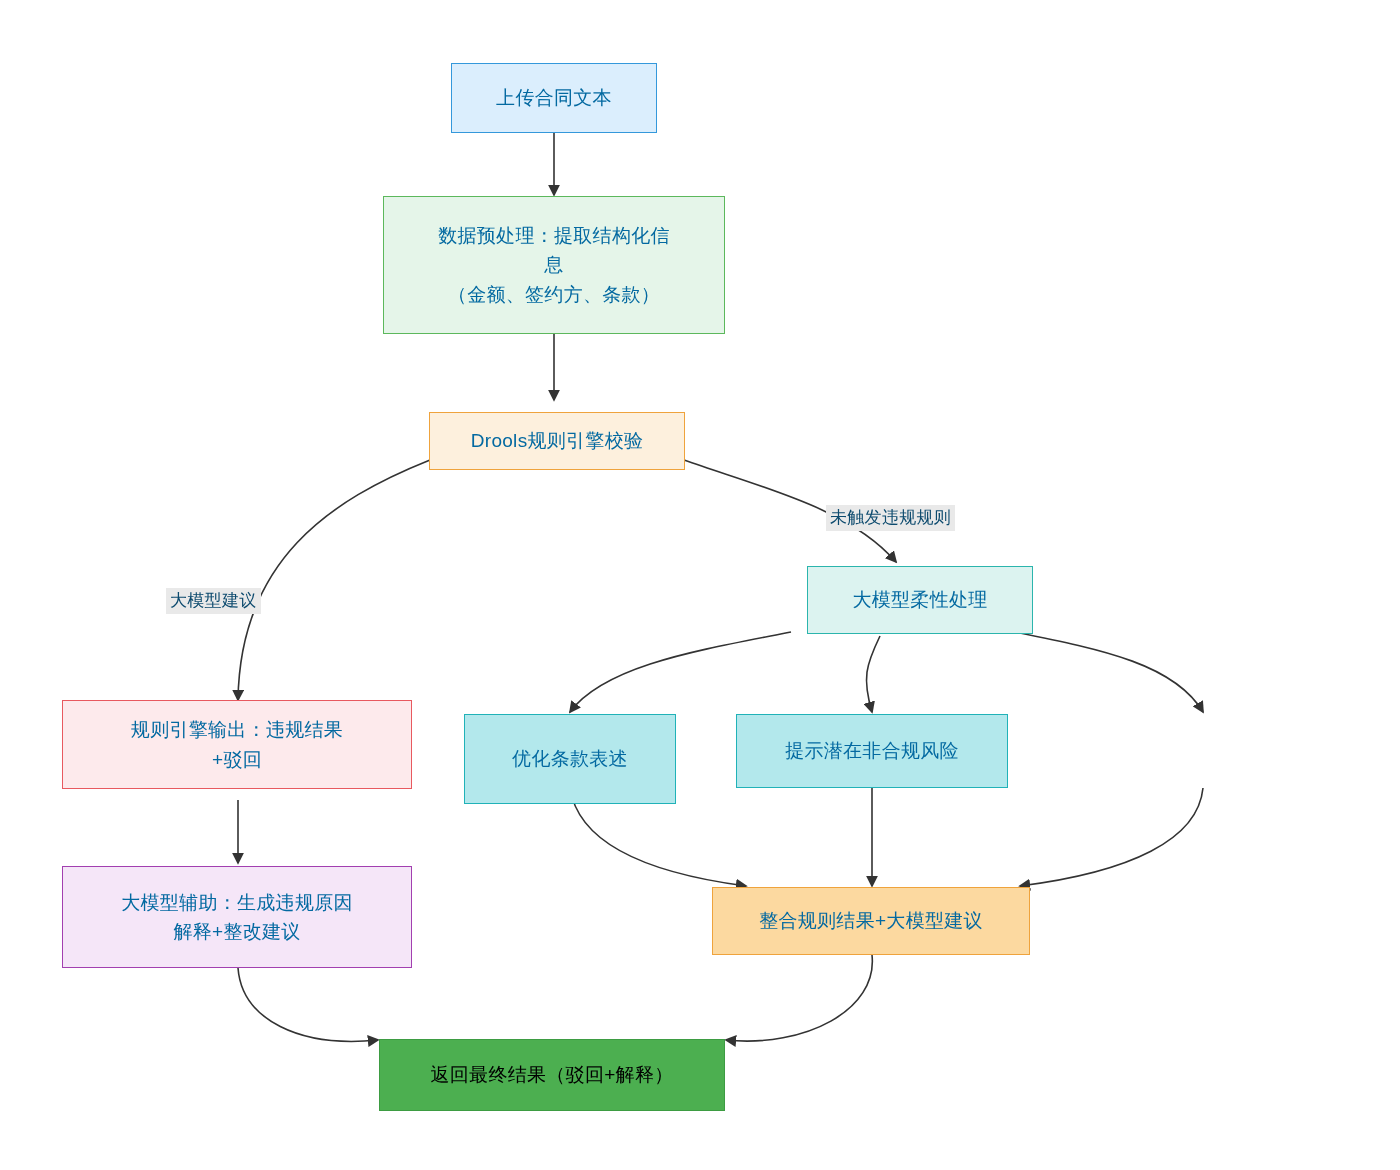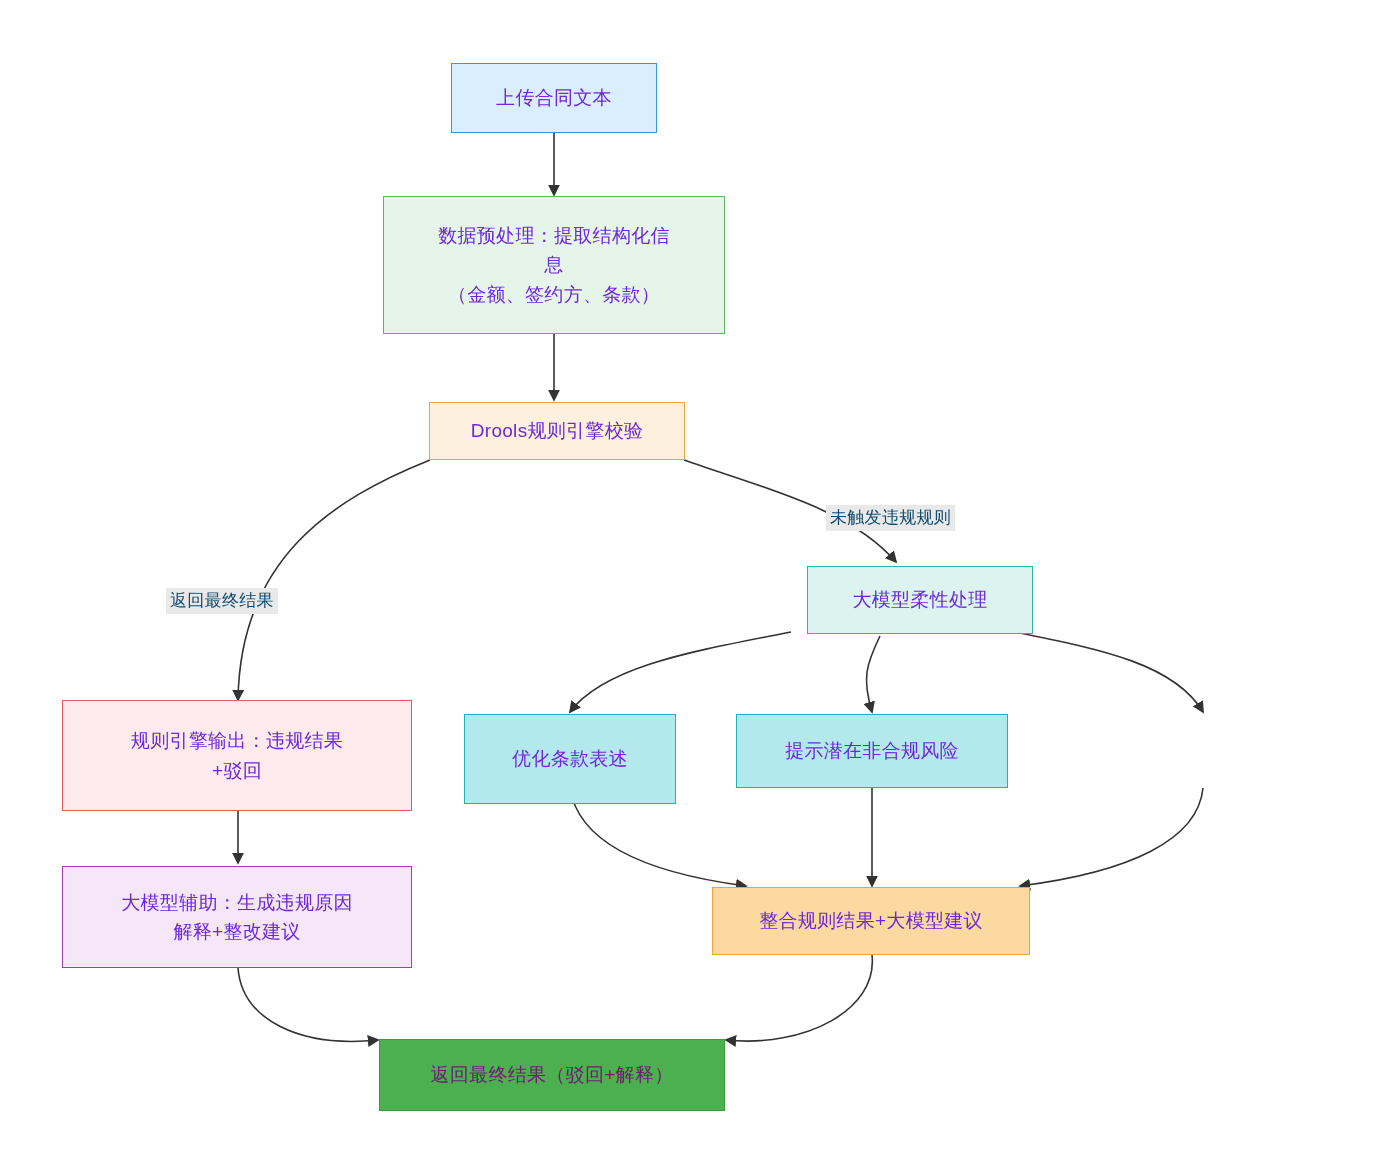--- a/index.html
+++ b/index.html
@@ -32,48 +32,48 @@
     position: absolute;
     box-sizing: border-box;
     display: flex;
     align-items: center;
     justify-content: center;
     text-align: center;
     border-style: solid;
     border-width: 1.6px;
     font-size: 19px;
     line-height: 1.55;
-    color: #6d28d9;
+    color: #0369a1;
     letter-spacing: 0.3px;
     white-space: pre-line;
     padding: 4px 10px;
   }
   .edge-label {
     position: absolute;
     box-sizing: border-box;
     background: #e9e9e9;
     color: #0c4a6e;
     font-size: 17px;
     line-height: 1.3;
     padding: 2px 4px;
     white-space: nowrap;
     letter-spacing: 0.3px;
   }
   
   .n-blue   { background: #dbeefd; border-color: #3498db; }
   .n-green  { background: #e5f5e9; border-color: #5cb85c; }
-  .n-orange { background: #fdf0dd; border-color: #efa33c; }
+  .n-orange { background: #fdf0dd; border-color: #efa33c; margin-top: 10px; }
   .n-teal   { background: #dcf3f0; border-color: #2bb5ad; margin-left: 17px; }
   .n-cyan   { background: #b3e8ec; border-color: #20b2b8; }
   .n-red    { background: #fdeaec; border-color: #e8595f; }
   .n-purple { background: #f5e6f8; border-color: #a23fb0; }
   .n-solidgreen {
     background: #4caf50;
     border-color: #3d9c42;
-    color: #701a75;
+    color: #000000;
   }
 </style>
 </head>
 <body>
 
 <div id="diagram">
 
   <svg id="edge-layer" viewBox="0 0 1400 1170" xmlns="http://www.w3.org/2000/svg">
     <defs>
       <marker id="arrow" viewBox="0 0 10 10" refX="8.5" refY="5" markerWidth="7.5" markerHeight="7.5" orient="auto-start-reverse">
@@ -119,32 +119,32 @@
     <span>数据预处理：提取结构化信
 息
 （金额、签约方、条款）</span>
   </div>
 
   <div class="node n-orange" style="left:429px; top:402px; width:256px; height:58px;">
     <span>Drools规则引擎校验</span>
   </div>
 
   <div class="edge-label" style="left:166px; top:588px;">
-    <span>返回最终结果</span>
+    <span>大模型建议</span>
   </div>
 
   <div class="edge-label" style="left:826px; top:505px;">
     <span>未触发违规规则</span>
   </div>
 
   <div class="node n-teal" style="left:790px; top:566px; width:226px; height:68px;">
     <span>大模型柔性处理</span>
   </div>
 
-  <div class="node n-red" style="left:62px; top:700px; width:350px; height:111px;">
+  <div class="node n-red" style="left:62px; top:700px; width:350px; height:89px;">
     <span>规则引擎输出：违规结果
 +驳回</span>
   </div>
 
   <div class="node n-cyan" style="left:464px; top:714px; width:212px; height:90px;">
     <span>优化条款表述</span>
   </div>
 
   <div class="node n-cyan" style="left:736px; top:714px; width:272px; height:74px;">
     <span>提示潜在非合规风险</span>

